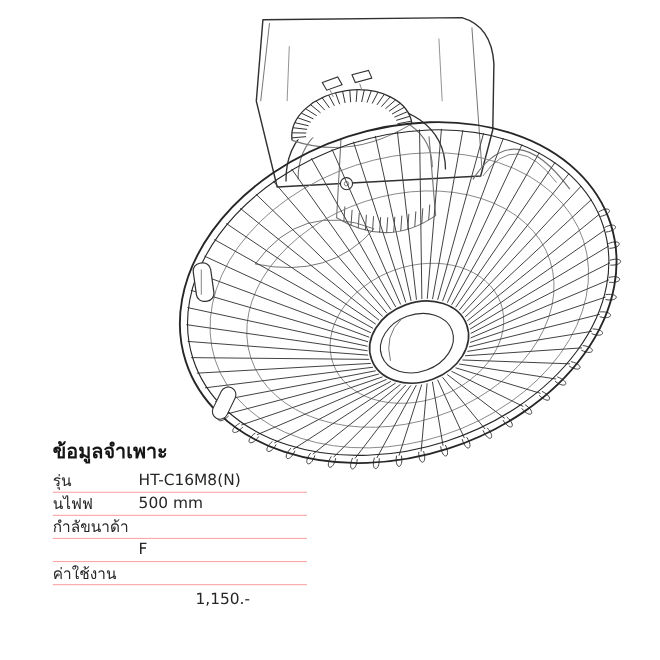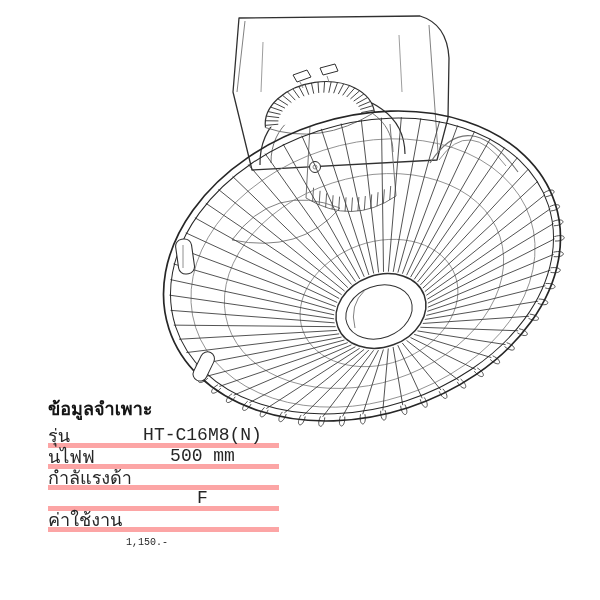--- a/index.html
+++ b/index.html
@@ -2,40 +2,40 @@
 <html><head>
 <meta charset="utf-8">
 <style>
   * { margin:0; padding:0; box-sizing:border-box; }
   html,body { width:600px; height:600px; }
   body {
     background:#ffffff;
     font-family:"DejaVu Sans","Liberation Sans",sans-serif;
     position:relative; overflow:hidden; color:#2a2a2a;
   }
-  .stage { position:absolute; inset:0; width:600px; height:600px; background:#fff;font-family:Liberation Mono, monospace; }
+  .stage { position:absolute; inset:0; width:600px; height:600px; background:#fff; }
   .fan-svg { position:absolute; left:0; top:0; }
   .spec-table { position:absolute; left:48px; top:399px; width:231px; }
   .spec-title {
     font-size:18px; font-weight:700; color:#151515;
     line-height:23px; margin-bottom:5px; white-space:nowrap;
   }
   .spec-row {
-    position:relative; height:21px; border-bottom:5px solid #fca5a5;
-    display:flex; align-items:center; font-size:18px;
+    position:relative; height:21px; border-bottom:1px solid #fca5a5;
+    display:flex; align-items:center; font-size:14px;
   }
   .spec-label { white-space:nowrap; color:#262626; }
   .spec-value {
-    position:absolute; left:78px; right:0; text-align:center;
+    position:absolute; left:78px; right:0; 
     color:#262626; white-space:nowrap;
   }
   .spec-price-row { position:relative; height:24px; }
   .spec-price {
-    position:absolute; left:78px; right:0; top:5px; text-align:left;
-    font-size:10px; color:#262626;
+    position:absolute; left:78px; right:0; top:5px; text-align:center;
+    font-size:14px; color:#262626;
   }
 </style>
 </head>
 <body>
 
 <div class="stage">
 
   <svg id="fan-svg" class="fan-svg" width="600" height="600" viewBox="0 0 600 600">
       <path d="M239,18 L420,16 Q447,24 449,58 L448,118 L437,160 L252,170 L233,92 Z" fill="#fff" stroke="#303030" stroke-width="1.3" stroke-linejoin="round"></path>
       <path d="M245,21 L237,92" fill="none" stroke="#737373" stroke-width="0.9"></path>
@@ -200,21 +200,21 @@
 
     <div class="spec-row">
       <span class="spec-label">รุ่น</span>
       <span class="spec-value">HT-C16M8(N)</span>
     </div>
     <div class="spec-row">
       <span class="spec-label">นไฟฟ</span>
       <span class="spec-value">500 mm</span>
     </div>
     <div class="spec-row">
-      <span class="spec-label">กำลัแรงด้า</span>
+      <span class="spec-label">กำลัขนาด้า</span>
     </div>
     <div class="spec-row">
       <span class="spec-value">F</span>
     </div>
     <div class="spec-row">
       <span class="spec-label">ค่าใช้งาน</span>
     </div>
 
     <div class="spec-price-row">
       <span class="spec-price">1,150.-</span>

